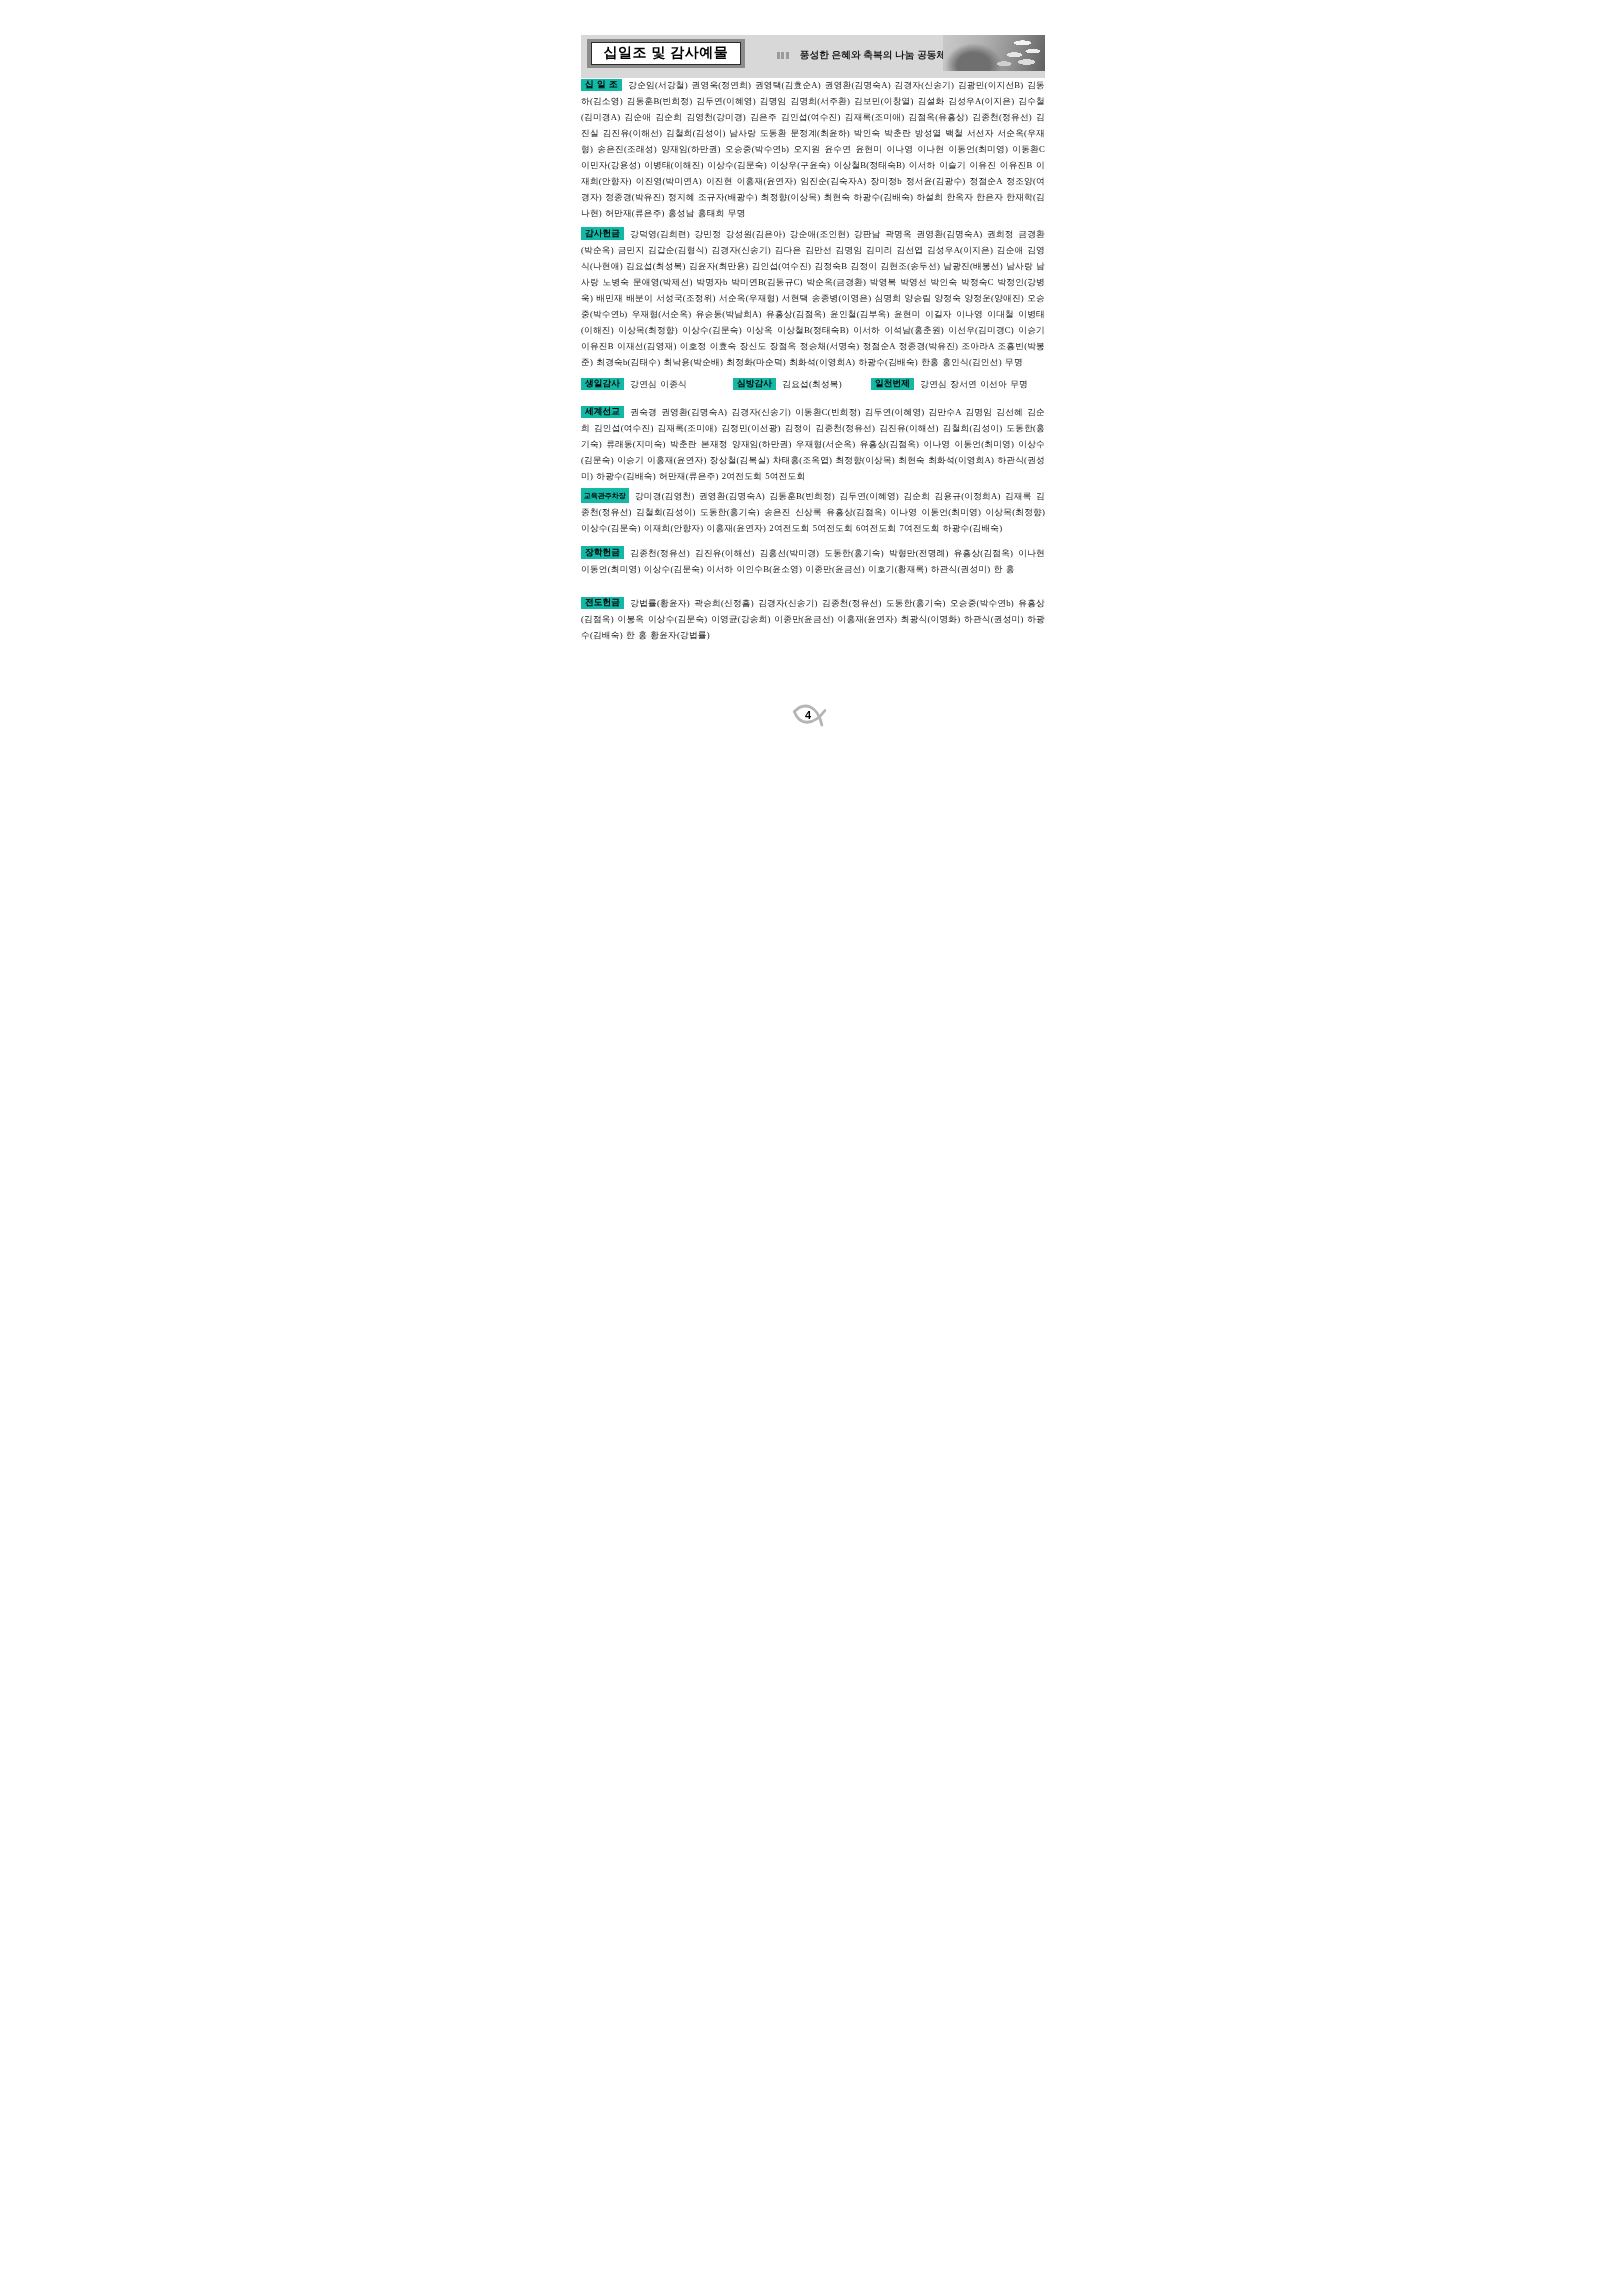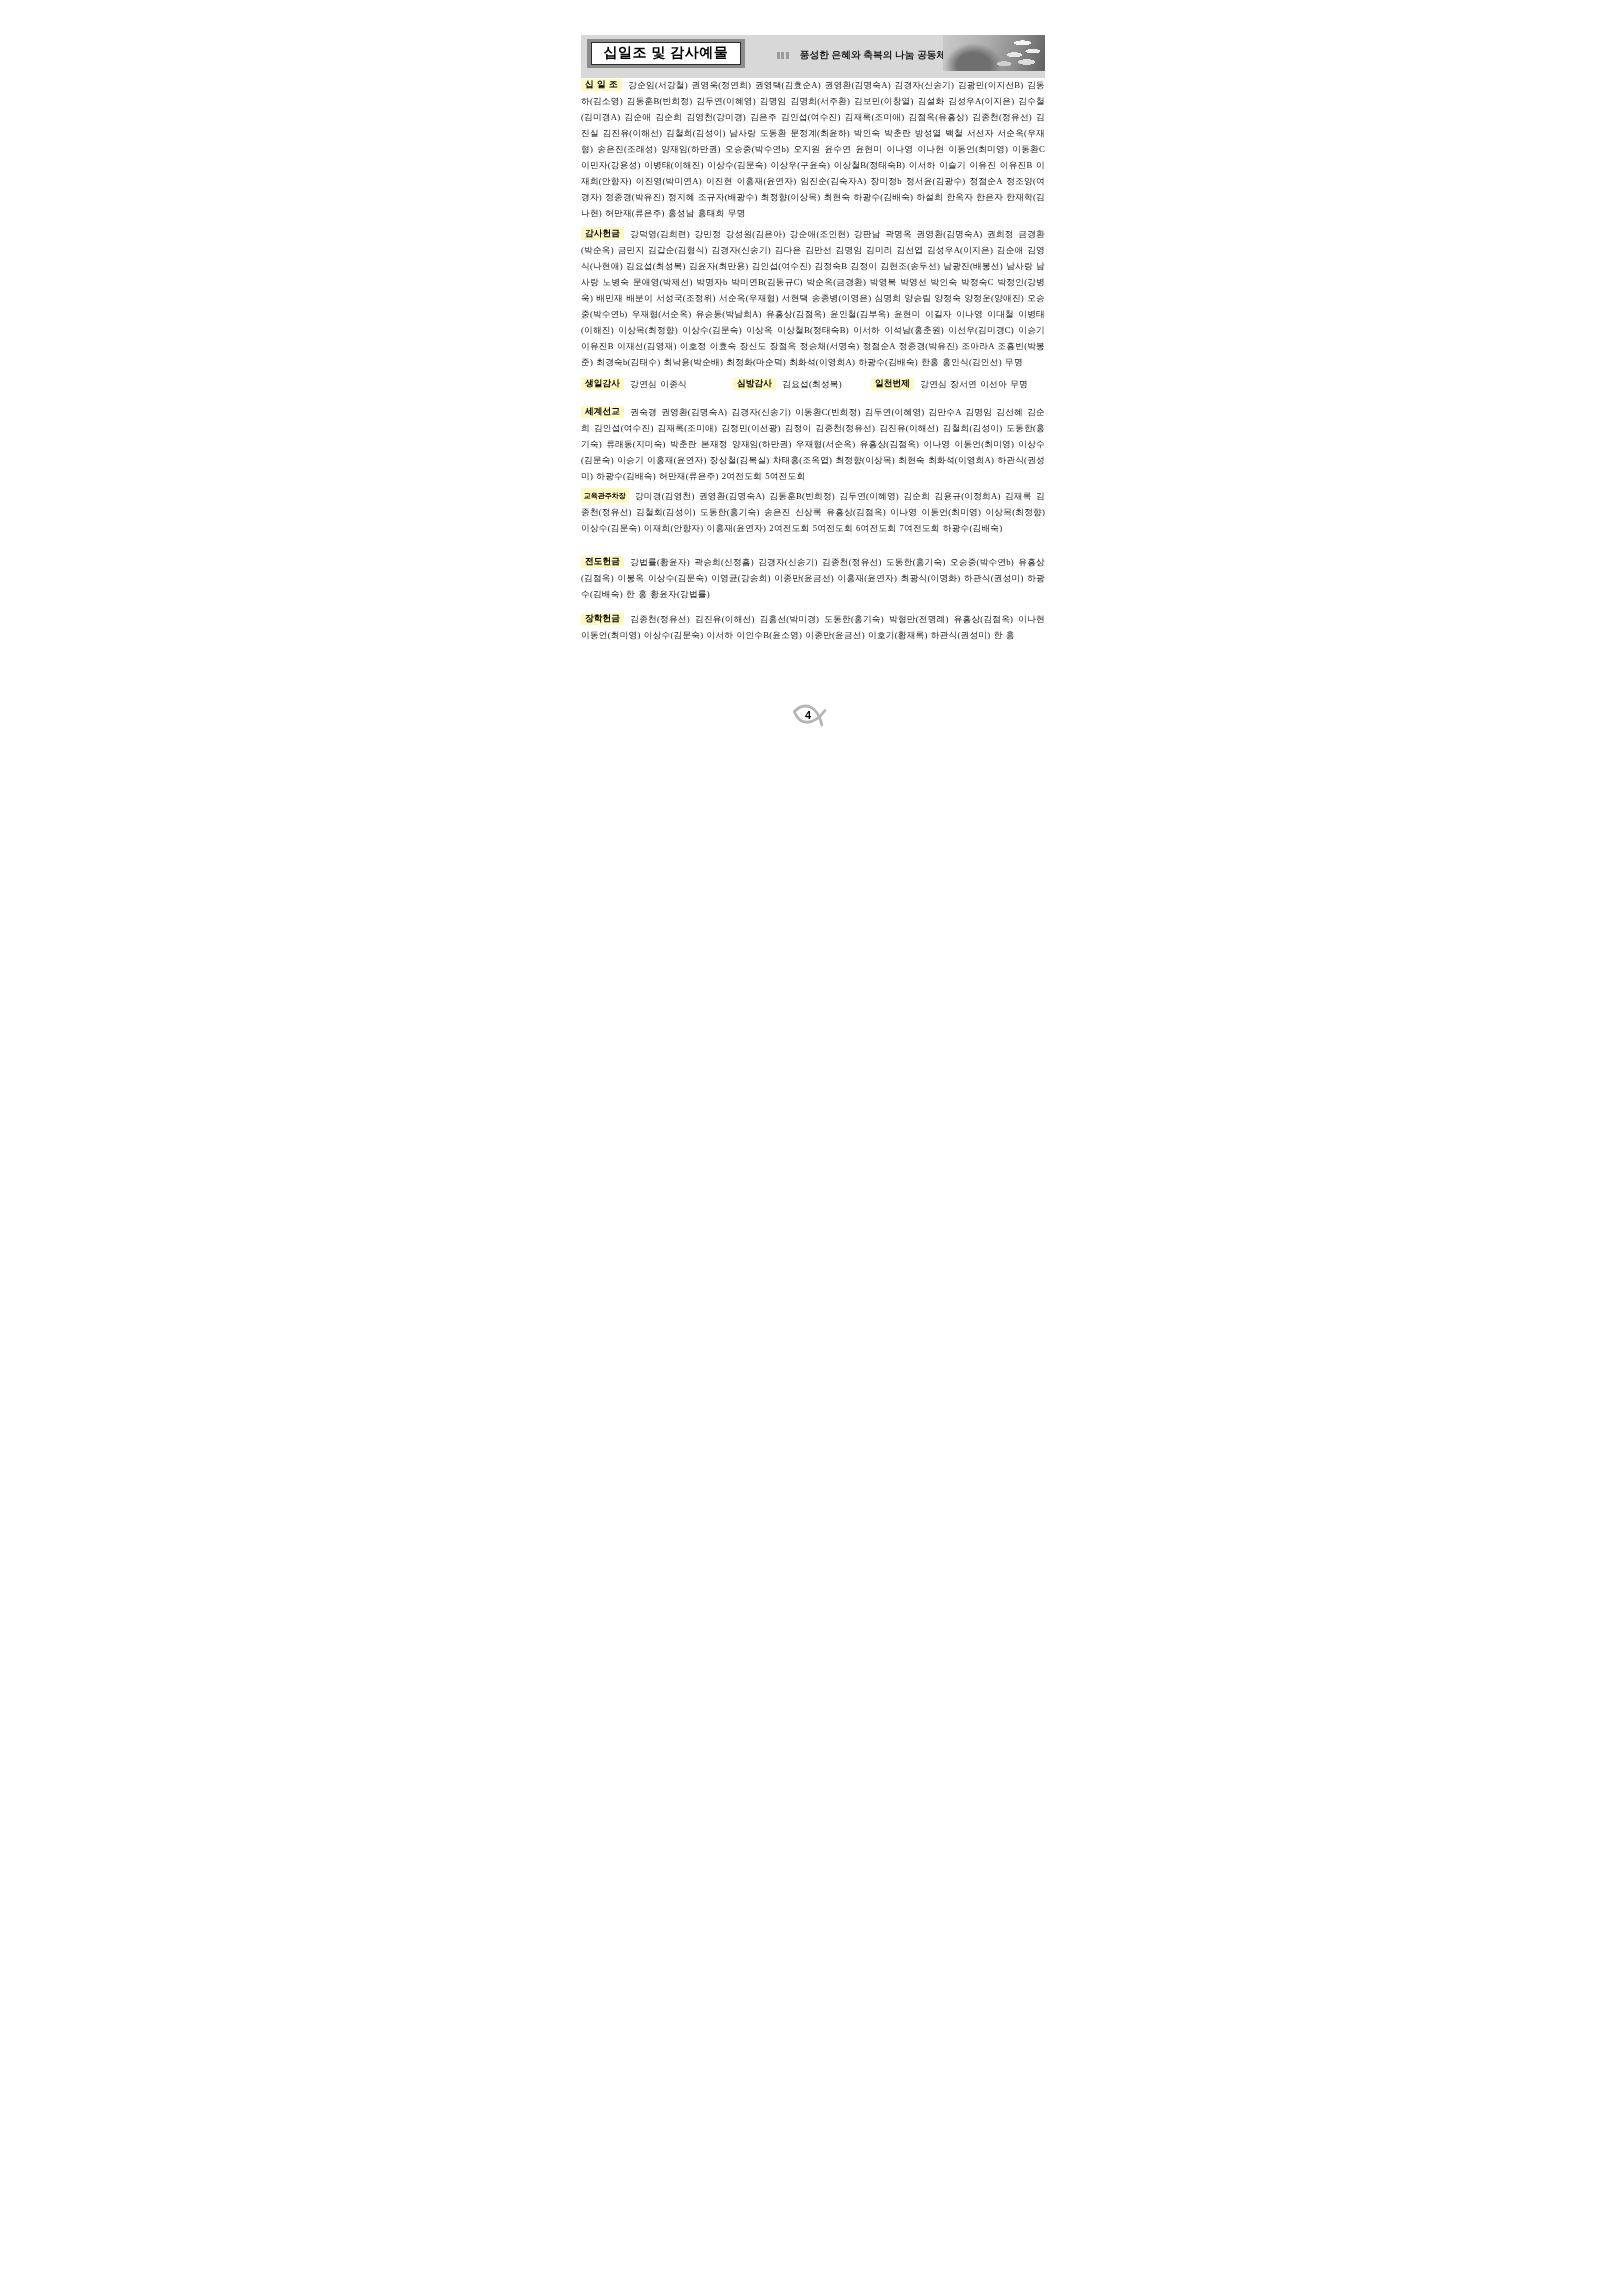--- a/index.html
+++ b/index.html
@@ -56,21 +56,21 @@
   }
   .para{
     margin:0;
     font-size:8.7px;line-height:16px;
     text-align:justify;
     letter-spacing:0.2px;word-spacing:0.9px;
     color:#141414;
   }
   .label{
     display:inline-block;
-    background:#fef9c3;
+    background:#14b8a6;
     font-family:"Liberation Sans","DejaVu Sans",sans-serif;
     font-weight:bold;font-size:8.7px;letter-spacing:0;
     color:#000;
     line-height:11px;
     padding:0.5px 4.1px 0.9px 4.1px;
     margin-right:6.4px;
     vertical-align:0.9px;
     white-space:nowrap;
   }
   .label.small{font-size:7px;padding:1.4px 2.8px 1.8px 2.8px;}
@@ -148,26 +148,26 @@
 
     <div class="sec mt-lg">
       <p class="para"><span class="label">세계선교</span><span>권숙경 권영환(김명숙A) 김경자(신송기) 이동환C(빈희정) 김두연(이혜영) 김만수A 김명임 김선혜 김순희 김인섭(여수진) 김재록(조미애) 김정민(이선광) 김정이 김종천(정유선) 김진유(이해선) 김철희(김성이) 도동한(홍기숙) 류래동(지미숙) 박춘란 본재정 양재임(하만권) 우재형(서순옥) 유흥상(김점옥) 이나영 이동언(최미영) 이상수(김문숙) 이승기 이홍재(윤연자) 장상철(김복실) 차태홍(조옥엽) 최정향(이상목) 최현숙 최화석(이영희A) 하관식(권성미) 하광수(김배숙) 허만재(류은주) 2여전도회 5여전도회</span></p>
     </div>
 
 
     <div class="sec mt-sm">
       <p class="para"><span class="label small">교육관주차장</span><span>강미경(김영천) 권영환(김명숙A) 김동훈B(빈희정) 김두연(이혜영) 김순희 김용규(이정희A) 김재록 김종천(정유선) 김철회(김성이) 도동한(홍기숙) 송은진 신상록 유흥상(김점옥) 이나영 이동언(최미영) 이상목(최정향) 이상수(김문숙) 이재희(안향자) 이홍재(윤연자) 2여전도회 5여전도회 6여전도회 7여전도회 하광수(김배숙)</span></p>
     </div>
 
+    <div class="sec mt-md">
+      <p class="para"><span class="label">장학헌금</span><span>김종천(정유선) 김진유(이해선) 김홍선(박미경) 도동한(홍기숙) 박형만(전명례) 유흥상(김점옥) 이나현 이동언(최미영) 이상수(김문숙) 이서하 이인수B(윤소영) 이종만(윤금선) 이호기(황재록) 하관식(권성미) 한 홍</span></p>
+    </div>
+
     <div class="sec mt-xl">
       <p class="para"><span class="label">전도헌금</span><span>강법률(황윤자) 곽승희(신정흠) 김경자(신송기) 김종천(정유선) 도동한(홍기숙) 오승중(박수연b) 유흥상(김점옥) 이봉옥 이상수(김문숙) 이영균(강송희) 이종만(윤금선) 이홍재(윤연자) 최광식(이명화) 하관식(권성미) 하광수(김배숙) 한 홍 황윤자(강법률)</span></p>
-    </div>
-
-    <div class="sec mt-md">
-      <p class="para"><span class="label">장학헌금</span><span>김종천(정유선) 김진유(이해선) 김홍선(박미경) 도동한(홍기숙) 박형만(전명례) 유흥상(김점옥) 이나현 이동언(최미영) 이상수(김문숙) 이서하 이인수B(윤소영) 이종만(윤금선) 이호기(황재록) 하관식(권성미) 한 홍</span></p>
     </div>
 
   </div>
 
   <div class="footer">
     <div class="fish-wrap">
       <svg width="39" height="28" viewBox="0 0 84 60" style="transform:rotate(12deg);">
         <path d="M6 28 C 22 2, 52 4, 70 44" fill="none" stroke="#b5b5b5" stroke-width="6" stroke-linecap="round"></path>
         <path d="M6 28 C 22 54, 52 52, 70 12" fill="none" stroke="#b5b5b5" stroke-width="6" stroke-linecap="round"></path>
       </svg>

